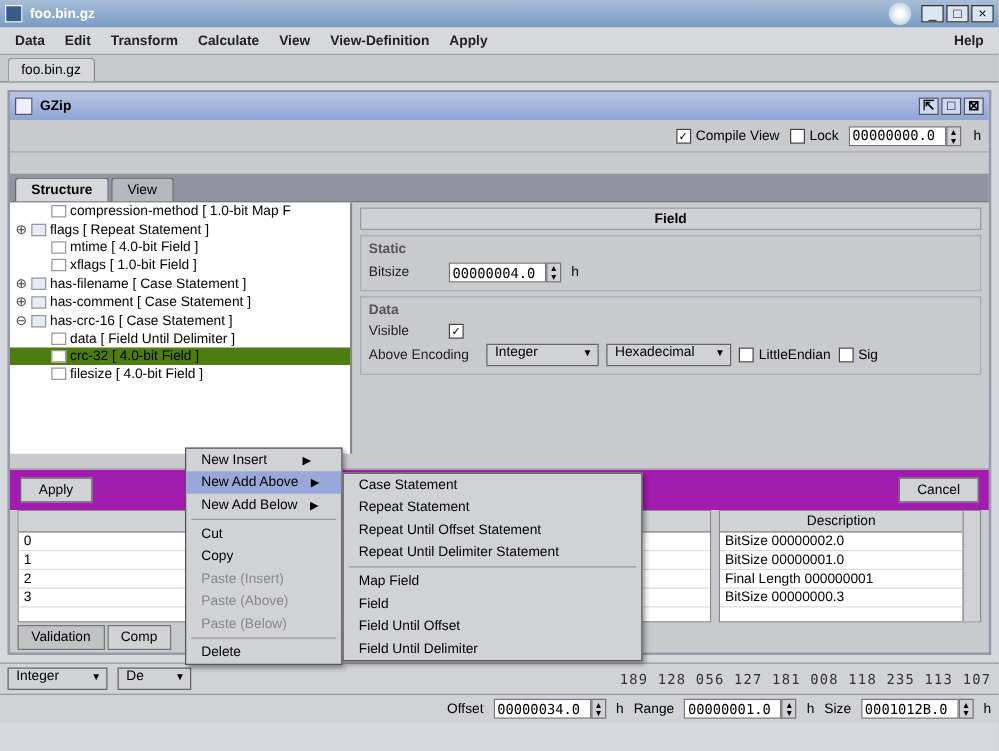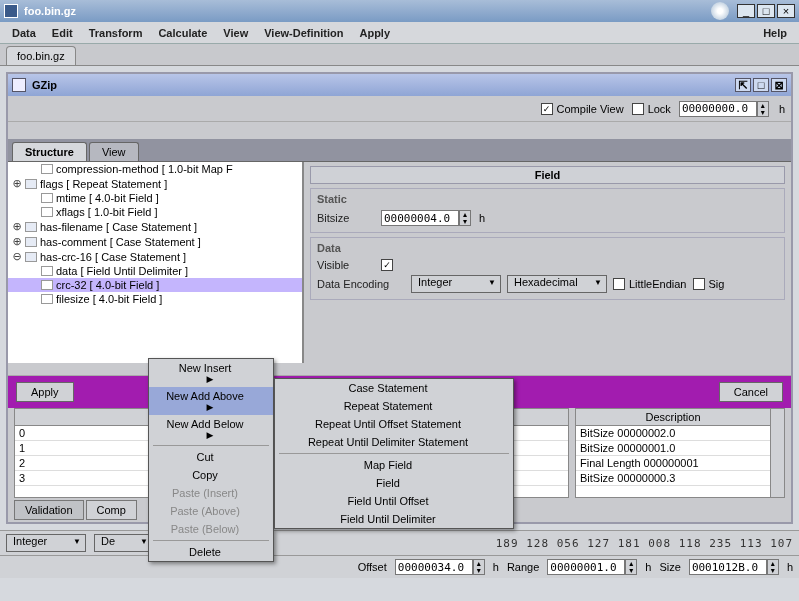--- a/index.html
+++ b/index.html
@@ -37,43 +37,43 @@
 .unit { margin-left: 2px; }
 
 
 .svtabs { display: flex; background: #9193a0; padding-top: 3px; padding-left: 4px; margin-top: 17px; }
 .svtab { padding: 3px 12px; border: 1px solid #666; background: #c9cace; border-bottom: none; margin-right: 2px; border-radius: 3px 3px 0 0; cursor: pointer; }
 .svtab.active { background: #d6d8dc; font-weight: bold; }
 .svtab.inactive { background: #b6b8c0; }
 
 
 .splitmain { display: flex; height: 202px; border-top: 1px solid #666; }
-.tree { width: 296px; background: #fff; border-right: 2px solid #888; overflow: hidden; position: relative; }
+.tree { width: 274px; background: #fff; border-right: 2px solid #888; overflow: hidden; position: relative; }
 .tree-row { padding: 1px 2px 1px 6px; white-space: nowrap; display: flex; align-items: center; gap: 3px; }
-.tree-row.sel { background: #c4b5fd; }
+.tree-row.sel { background: #4d7c0f; }
 .toggle { width: 10px; text-align: center; color: #444; cursor: pointer; }
 .node-icon { width: 12px; height: 10px; border: 1px solid #999; background: #e6ebf5; display: inline-block; }
 .node-icon.file { background: #fff; }
 .indent0 { padding-left: 4px; } .indent1 { padding-left: 20px; }
 
 .formarea { flex: 1; background: #c9cace; position: relative; padding: 4px 6px; }
 .field-title { text-align: center; font-weight: bold; padding: 2px; border: 1px solid #99a; background: #cfd1d6; }
 .fgroup { border: 1px solid #aab; margin-top: 4px; padding: 4px 6px; }
 .fgroup .legend { font-weight: bold; color: #555; margin-bottom: 3px; }
 .frow { display: flex; align-items: center; gap: 6px; padding: 2px 0; }
 .frow label { min-width: 58px; color: #222; }
 .dropdown { height: 18px; border: 1px solid #666; background: #d0d2d6; padding: 0 18px 0 6px; position: relative; cursor: pointer; }
 .dropdown::after { content: "▼"; position: absolute; right: 4px; top: 2px; font-size: 8px; }
 
 .btnrow { display: flex; justify-content: space-between; gap: 6px; padding: 6px 8px; border-top: 1px solid #aaa; background: #a21caf; margin-top: 12px; }
 .btn { padding: 3px 14px; border: 1px solid #666; background: #d0d2d6; cursor: pointer; }
 
 
 .ctxmenu { position: absolute; background: #d0d2d6; border: 1px solid #555; box-shadow: 2px 2px 4px rgba(0,0,0,.4); z-index: 100; }
-.ctxmenu .citem { padding: 3px 24px 3px 12px; display: flex; justify-content: space-between; align-items: center; cursor: pointer; white-space: nowrap; flex-direction: column; }
+.ctxmenu .citem { padding: 3px 24px 3px 12px; display: flex; justify-content: space-between; align-items: center; cursor: pointer; white-space: nowrap; }
 .ctxmenu .citem.hl { background: #98a8d8; }
 .ctxmenu .citem.disabled { color: #888; }
 .ctxmenu .sep { height: 1px; background: #999; margin: 2px 4px; }
 .ctxmenu .arrow { font-size: 9px; margin-left: 10px; }
 
 
 .tables { display: flex; height: 90px; margin: 0 6px; gap: 6px; }
 .table { flex: 1; border: 1px solid #888; background: #fff; display: flex; flex-direction: column; }
 .table .thead { background: #d0d2d6; border-bottom: 1px solid #888; padding: 2px 4px; text-align: center; }
 .table .trow { border-bottom: 1px solid #ddd; padding: 1px 4px; display: flex; }
@@ -217,21 +217,21 @@
           <span class="unit">h</span>
         </div>
       </div>
       <div class="fgroup">
         <div class="legend">Data</div>
         <div class="frow">
           <label>Visible</label>
           <span class="box" style="width:12px;height:12px;border:1px solid #444;background:#fff;text-align:center;line-height:10px;font-size:9px;">✓</span>
         </div>
         <div class="frow">
-          <label style="min-width:88px">Data Encoding</label>
+          <label style="min-width:88px">Above Encoding</label>
           <div class="dropdown" style="width:90px"><span>Integer</span></div>
           <div class="dropdown" style="width:100px"><span>Hexadecimal</span></div>
           <div class="checkbox">
               <span class="box"></span>
               <span>LittleEndian</span>
             </div>
           <div class="checkbox">
               <span class="box"></span>
               <span>Sig</span>
             </div>

